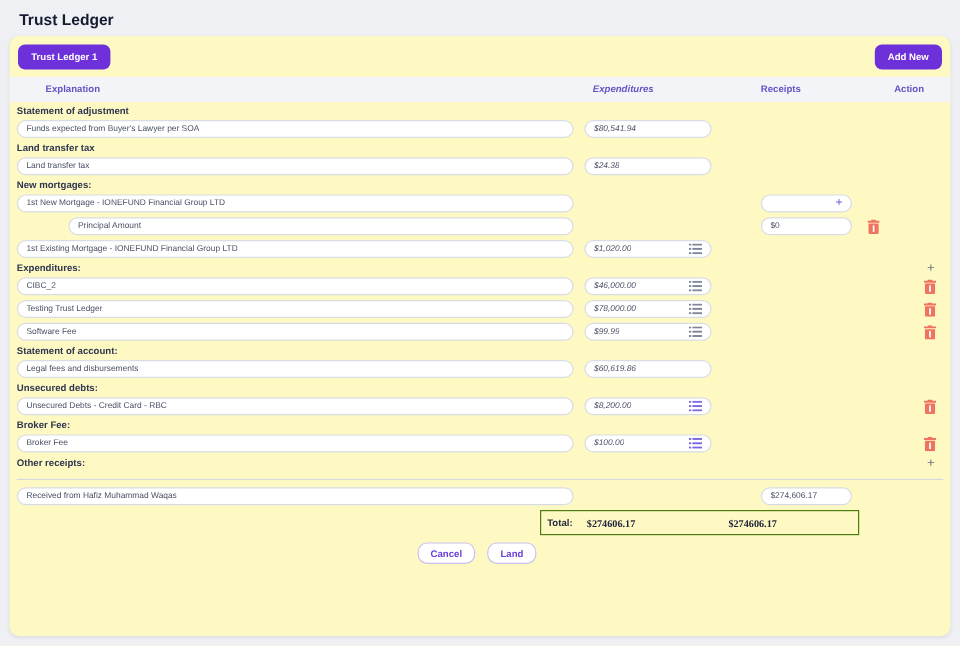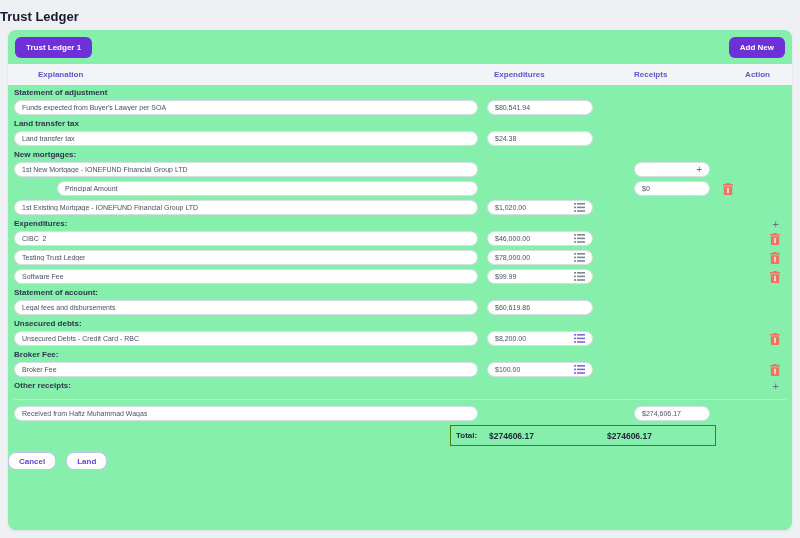--- a/index.html
+++ b/index.html
@@ -6,46 +6,46 @@
   html,body { margin:0; padding:0; }
   body {
     width:800px; height:538px;
     background:#eef0f3;
     font-family:"Liberation Sans", sans-serif;
     position:relative;
     overflow:hidden;
   }
   .page-title {
     font-size:13px; font-weight:bold; color:#171b31;
-    padding:9px 0 0 0;
+    padding:9px 0 0 16px;
   }
   .card {
     position:absolute; left:8px; top:30px;
     width:784px; height:500px;
-    background:#86efac; border-radius:8px;
+    background:#fef9c3; border-radius:8px;
     box-shadow:0 1px 3px rgba(20,20,40,0.08);
   }
   .topbar {
     display:flex; justify-content:space-between; align-items:center;
     padding:7px 7px 6px 7px;
   }
   .btn-primary {
     background:#6e30d8; color:#ffffff;
     font-family:"Liberation Sans", sans-serif;
     font-size:8px; font-weight:bold;
     border:none; border-radius:6px;
     height:21px; padding:0 11px; cursor:pointer;
   }
   .thead {
     display:flex; align-items:center;
     background:#f3f4f8; height:21px;
     font-size:8px; font-weight:bold; color:#6254c5;
   }
   .c1 { width:464px; margin-left:6px; }
-  .c2 { width:106px; margin-left:9px; }
+  .c2 { width:106px; margin-left:9px;font-style:italic; }
   .c3 { width:100px; margin-left:17px;padding-left:24px; }
   .c4 { flex:1; display:flex; align-items:flex-end; }
   .thead .c1 { padding-left:24px; }
   .thead .c2 { padding-left:7px; }
   .thead .c4 { justify-content:flex-end; padding-right:22px; }
   .sec-row { display:flex; align-items:flex-end; margin:3px 0 2px 0; }
   .sec-label {
     font-size:8px; font-weight:bold; color:#2e3550;
     margin-left:6px; line-height:10px;
   }
@@ -69,25 +69,25 @@
   .trash-near { margin-left:13px; }
   .trash-far { margin-left:auto; margin-right:12px; }
   .divider { border-top:1px solid #d9dadf; margin:8px 6px 6px 6px; }
   .total-box {
     position:relative; margin-left:442px; margin-top:2px;
     width:266px; height:21px;
     border:1px solid #4d7c0f;
     display:flex; align-items:center;
   }
   .total-label { font-size:8px; font-weight:bold; color:#23273d; margin-left:5px; }
-  .total-amt { position:absolute; font-size:8.5px; font-weight:bold; color:#23273d; white-space:nowrap; }
+  .total-amt { position:absolute; font-size:8.5px; font-weight:bold; color:#23273d; white-space:nowrap;font-family:Liberation Serif, serif; }
   .total-amt.exp { left:38px; }
   .total-amt.rec { left:156px; }
   .footer {
-    display:flex; justify-content:flex-start; gap:10px;
+    display:flex; justify-content:center; gap:10px;
     padding-right:5px; margin-top:6px;
   }
   .btn-outline {
     height:18px; padding:0 10px;
     border:1px solid #c9c0f0; border-radius:8px;
     background:#ffffff; color:#6b3fd6;
     font-family:"Liberation Sans", sans-serif;
     font-size:8px; font-weight:bold; cursor:pointer;
   }
 </style>

